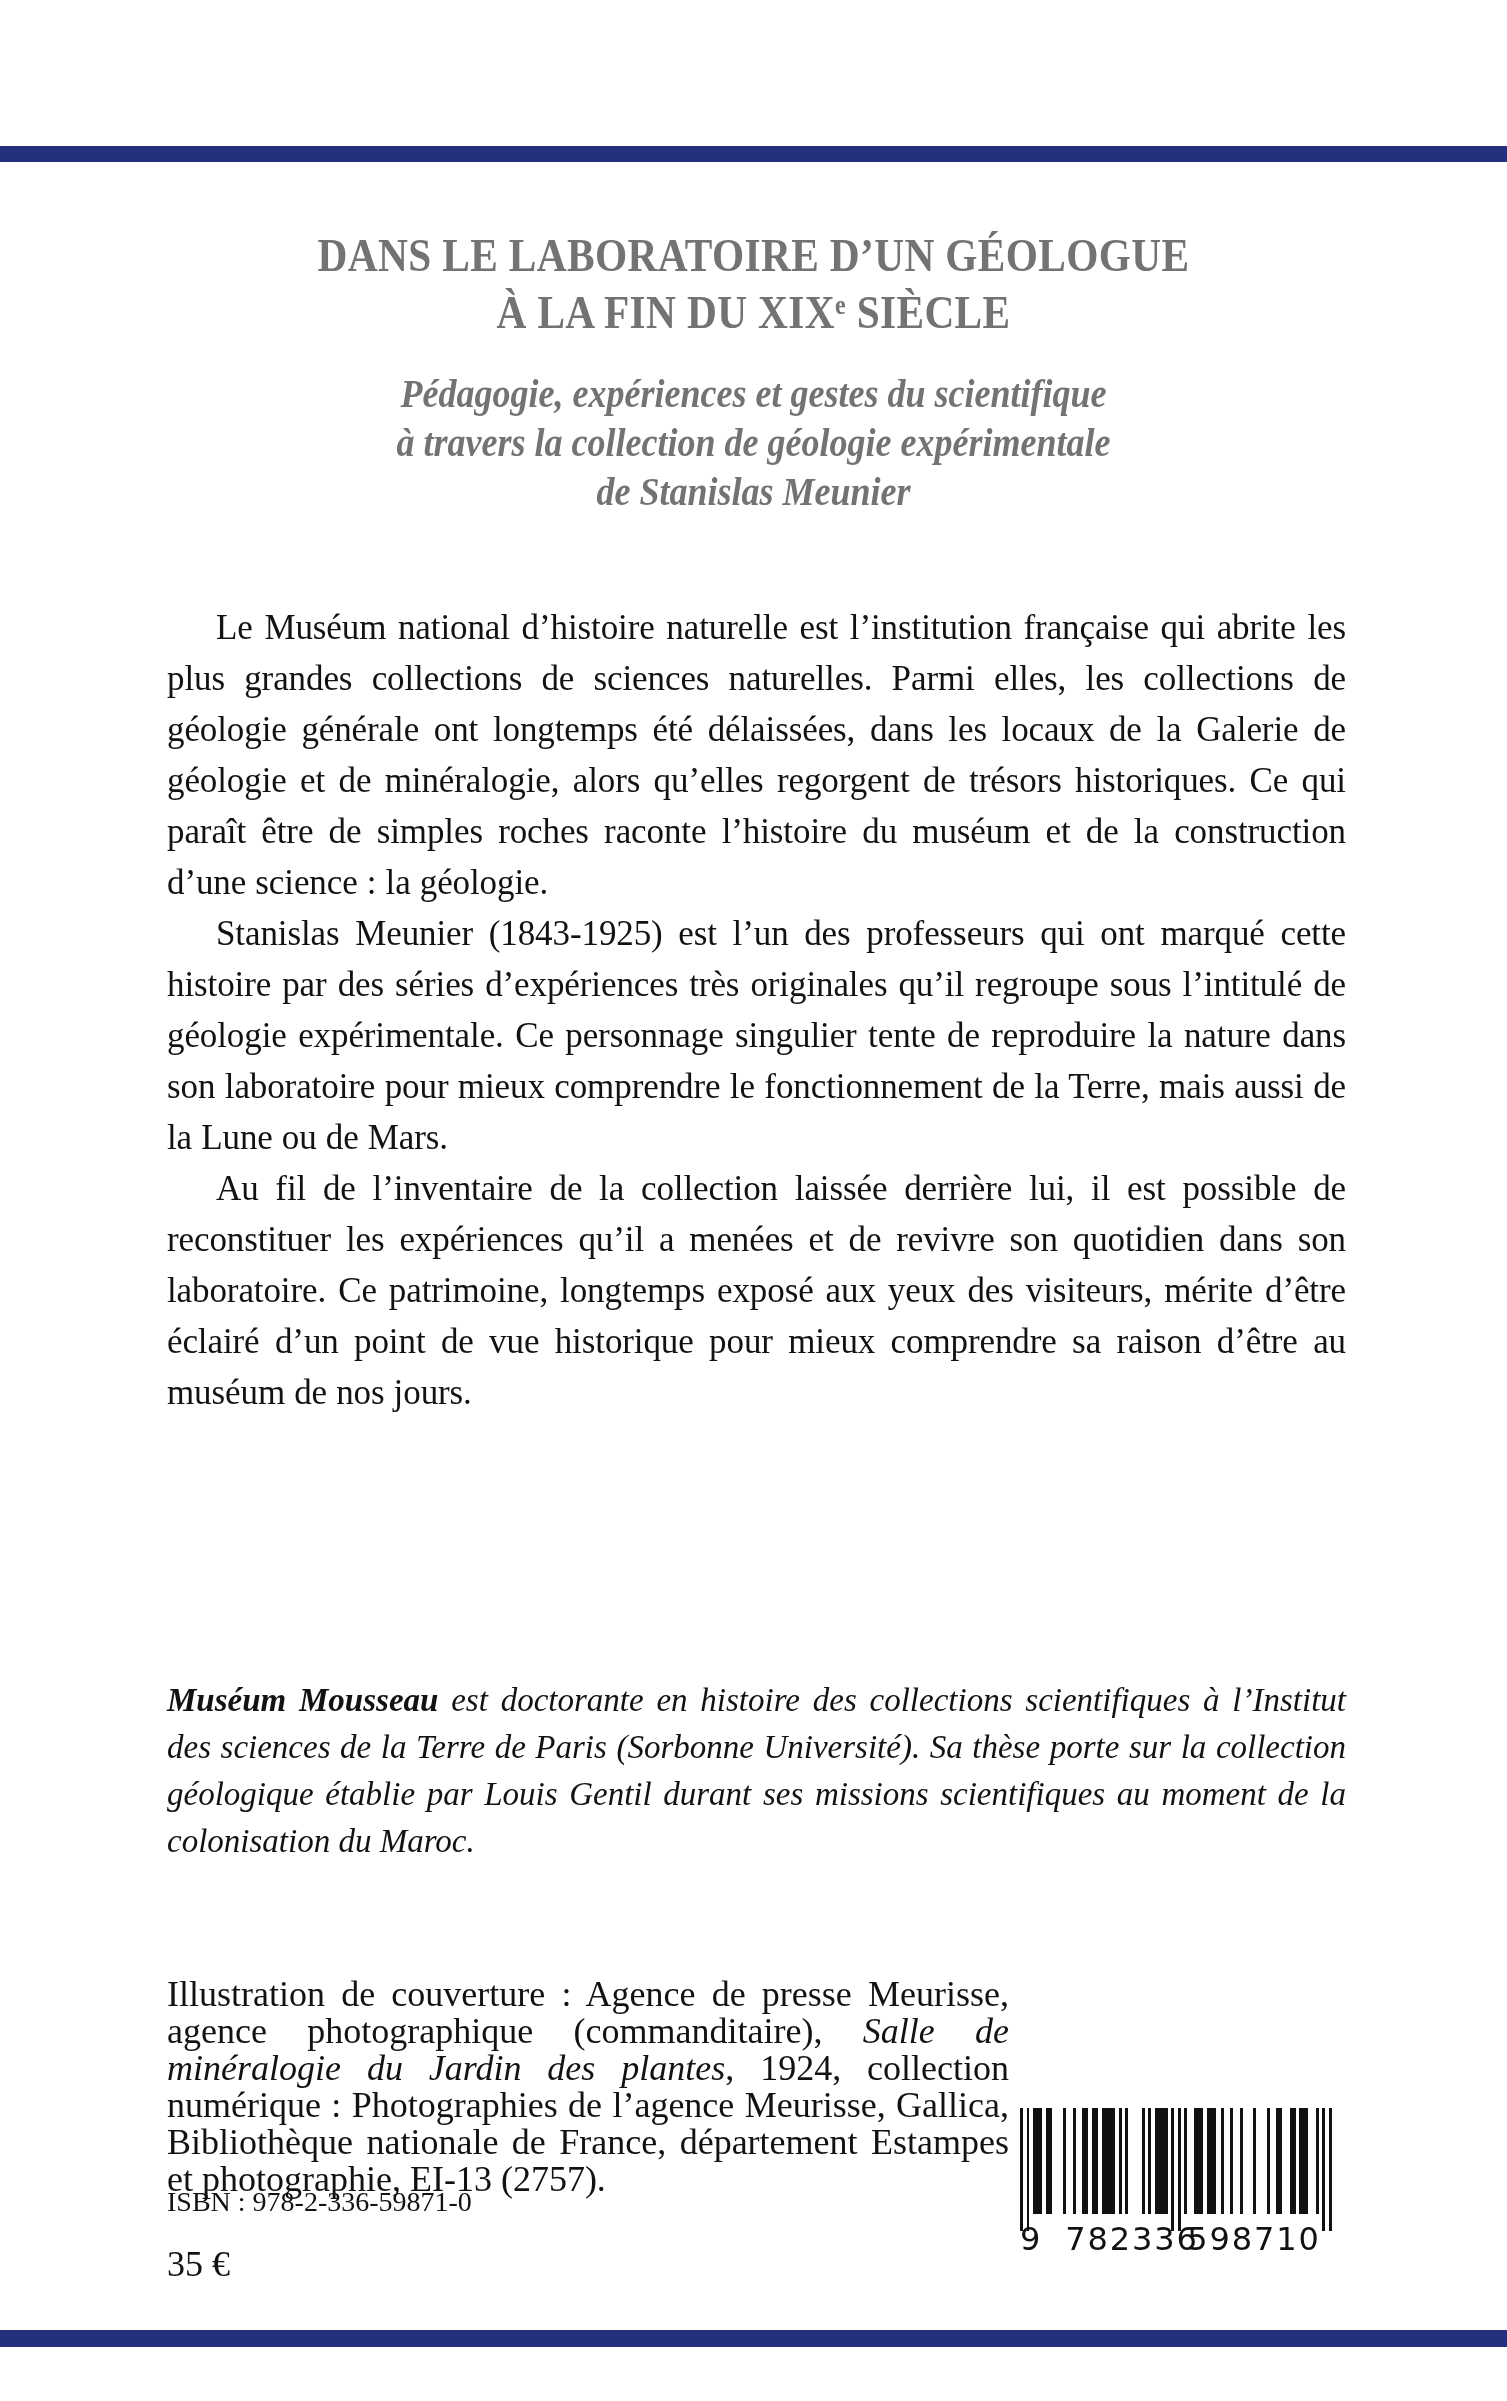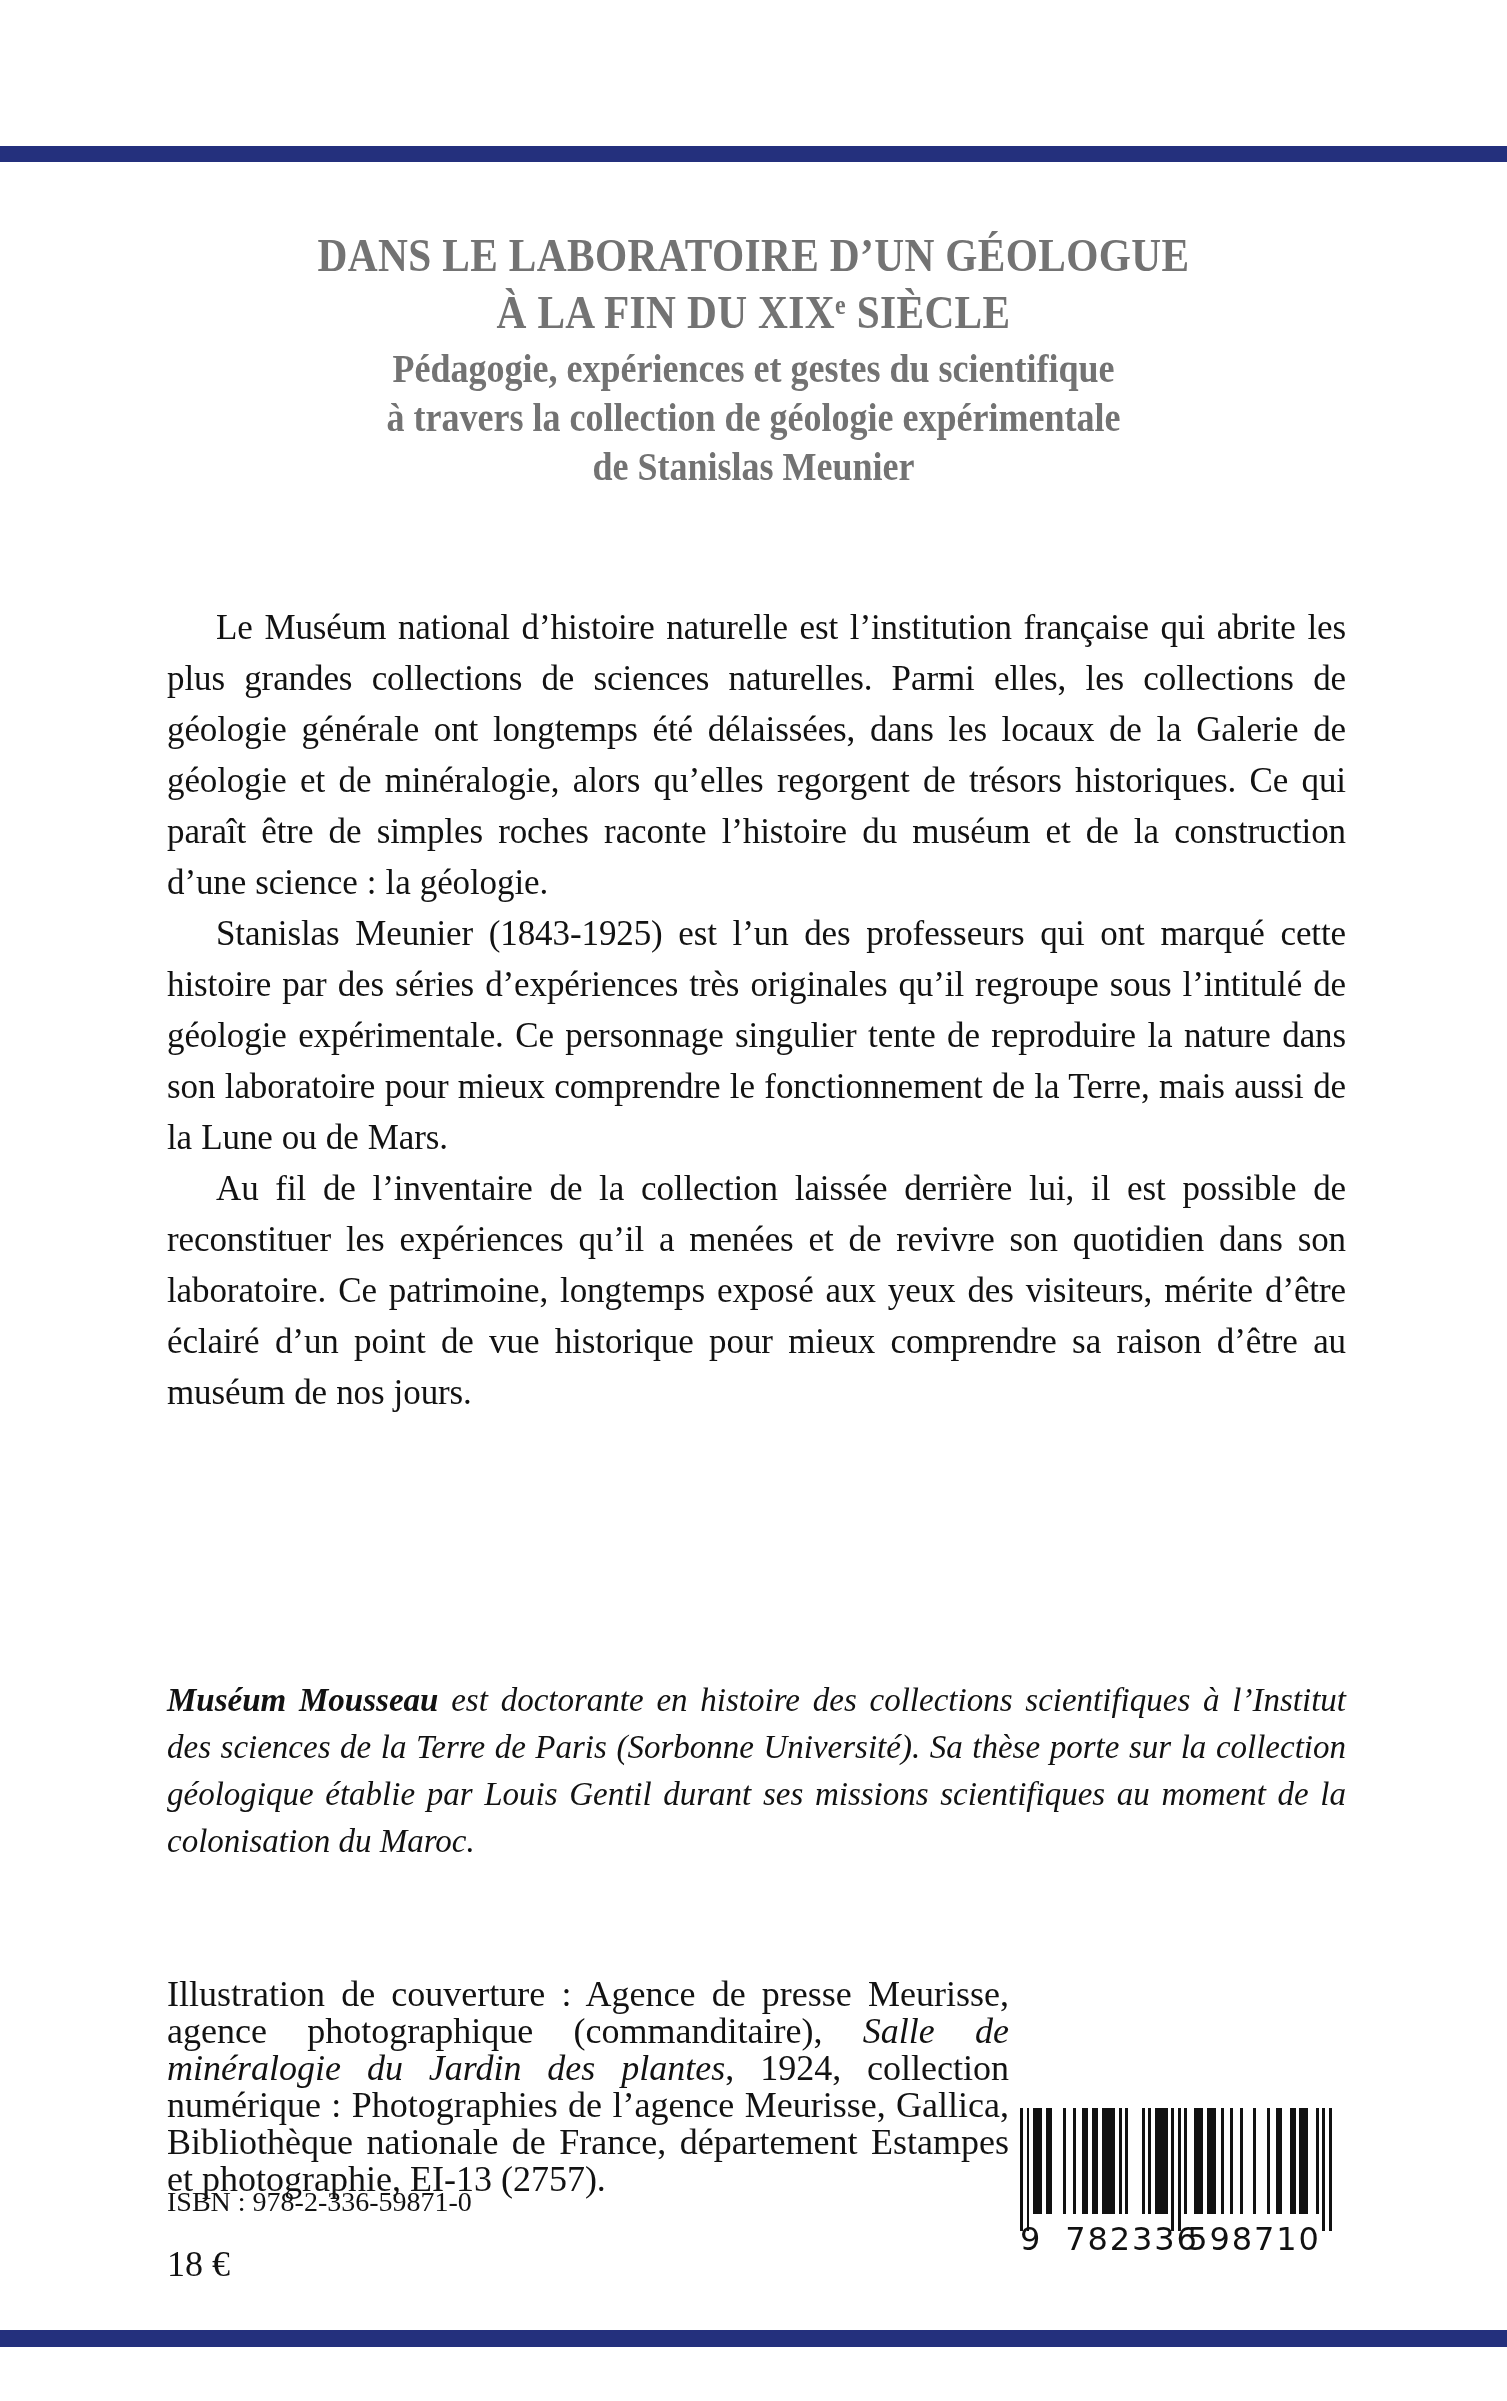--- a/index.html
+++ b/index.html
@@ -77,21 +77,21 @@
   }
   .subtitle-line {
     font-family: "Liberation Serif", "DejaVu Serif", serif;
     font-weight: bold;
     font-size: 40px;
     line-height: 49px;
     transform: scaleX(0.9);
     transform-origin: center center;
     white-space: nowrap;
   }
-  .subtitle-block { margin-top: 3px; }
+  .subtitle-block { margin-top: 28px; font-style: italic; }
 
   
   .body-copy {
     position: absolute;
     left: 167px;
     top: 602px;
     width: 1179px;
     color: #121212;
   }
   .body-copy p {
@@ -237,21 +237,21 @@
   <div class="author-bio">
     <p><span class="author-name">Muséum Mousseau</span><span> est doctorante en histoire des collections scientifiques à l’Institut des sciences de la Terre de Paris (Sorbonne Université). Sa thèse porte sur la collection géologique établie par Louis Gentil durant ses missions scientifiques au moment de la colonisation du Maroc.</span></p>
   </div>
 
   <div class="credits">
     <p><span>Illustration de couverture : Agence de presse Meurisse, agence photographique (commanditaire), </span><em>Salle de minéralogie du Jardin des plantes</em><span>, 1924, collection numérique : Photographies de l’agence Meurisse, Gallica, Bibliothèque nationale de France, département Estampes et photographie, EI-13 (2757).</span></p>
   </div>
 
   <div class="isbn-line">ISBN : 978-2-336-59871-0</div>
 
-  <div class="price-line">18 €</div>
+  <div class="price-line">35 €</div>
 
   <div class="barcode">
     <div class="barcode-bars" id="barcode-bars">
         <i style="left: 0px; width: 2.7px; height: 123px;"></i>
         <i style="left: 6.6px; width: 2.7px; height: 123px;"></i>
         <i style="left: 13px; width: 9.3px; height: 106px;"></i>
         <i style="left: 26px; width: 6px; height: 106px;"></i>
         <i style="left: 43px; width: 2.7px; height: 106px;"></i>
         <i style="left: 53px; width: 2.7px; height: 106px;"></i>
         <i style="left: 62px; width: 6px; height: 106px;"></i>

